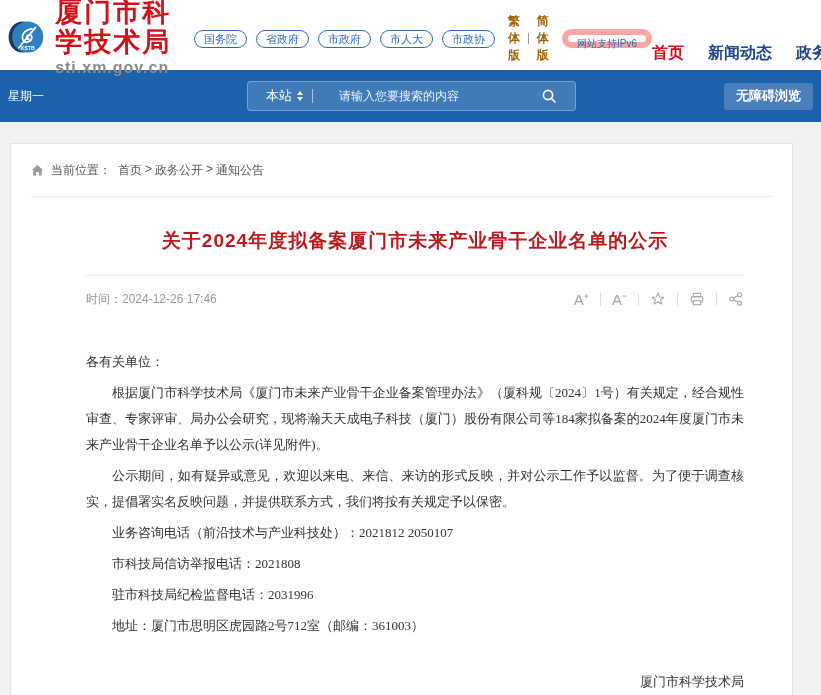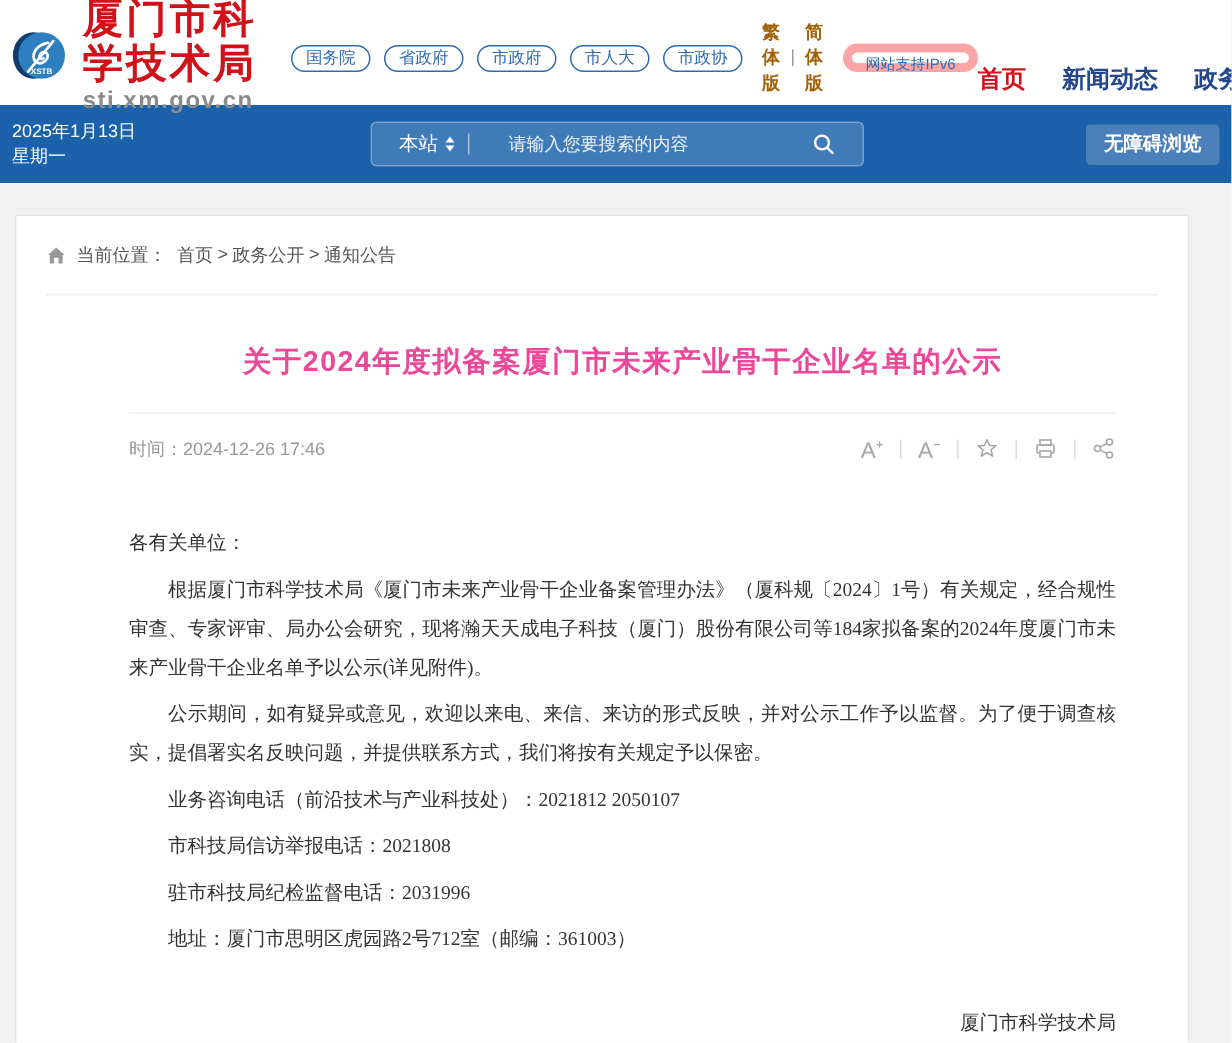--- a/index.html
+++ b/index.html
@@ -47,21 +47,21 @@
   
   .page { padding:21px 28px 0 10px; }
   .card { background:#fff; border:1px solid #e3e3e3; min-height:552px; }
   .breadcrumb-row { height:52px; display:flex; align-items:center; gap:7px; padding:0 20px; font-size:12px; color:#555; }
   .crumb-label { color:#555; }
   .crumb { color:#555; cursor:pointer; }
   .crumb-sep { color:#555; }
   .bc-line { border-top:1px solid #ececec; margin:0 20px; }
 
   .article { padding:0 48px 0 75px; }
-  .article-title { text-align:center; font-size:19px; font-weight:bold; color:#ec4899; margin-top:31px; letter-spacing:1px; }
+  .article-title { text-align:center; font-size:19px; font-weight:bold; color:#b91c1c; margin-top:31px; letter-spacing:1px; }
   .title-line { border-top:1px solid #ececec; margin-top:21px; }
   .meta-row { display:flex; justify-content:space-between; align-items:center; margin-top:13px; }
   .meta-time { font-size:12px; color:#999; }
   .tools { display:flex; align-items:center; gap:11px; color:#a6a6a6; }
   .tool-font { font-size:15px; cursor:pointer; color:#a6a6a6; }
   .tool-icon { cursor:pointer; display:flex; align-items:center; }
   .vline { width:1px; height:13px; background:#ddd; }
 
   .content { margin-top:40px; font-family:"Liberation Serif", serif; font-size:13px; color:#333; line-height:26px; }
   .content p { margin:5px 0; text-align:justify; }
@@ -112,21 +112,20 @@
         <span class="nav-item">政务公开</span>
         <span class="nav-item">办事服务</span>
         <span class="nav-item">科技服务</span>
         <span class="nav-item">交流互动</span>
       </div>
   </div>
 </div>
 
 <div class="blue-bar">
   <div class="date-block">
-    <div>2025年1月13日</div>
     <div>星期一</div>
   </div>
   <div class="search-box">
     <span class="scope">
       <span>本站</span>
       <span class="updown">
           <i class="up"></i>
           <i class="dn"></i>
         </span>
     </span>

